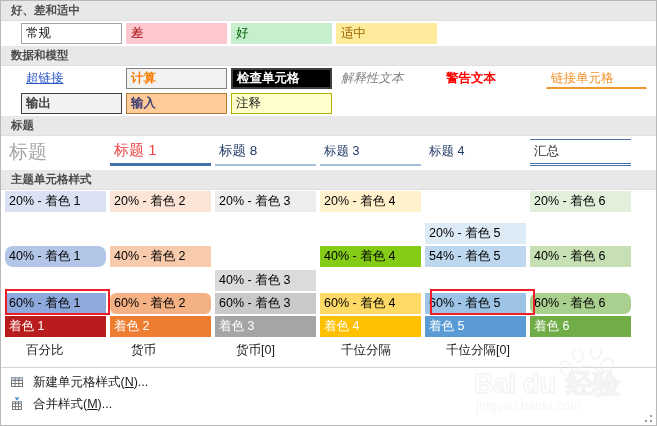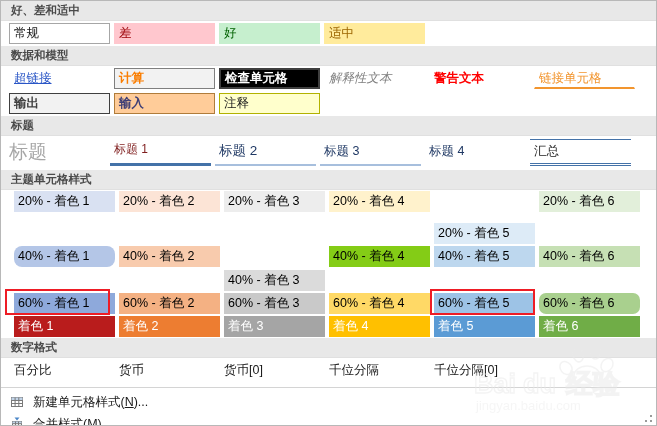--- a/index.html
+++ b/index.html
@@ -27,21 +27,21 @@
     font-weight:bold;
     padding:2px 0 2px 10px;
     line-height:15px;
     height:15px;
     border-bottom:1px solid #e0e0e0;
   }
 
   
   .row{
     display:flex;
-    padding:2px 4px 2px 8px;
+    padding:2px 4px 2px 20px;
     gap:4px;
     align-items:center;
   }
   .cellwrap{
     width:101px;
     flex:0 0 101px;
     box-sizing:border-box;
     position:relative;
   }
   .cell{
@@ -75,29 +75,29 @@
 
   
   .row-title{display:flex;padding:3px 4px 4px 4px;gap:4px;align-items:flex-end;}
   .tcell{
     box-sizing:border-box;
     padding:0 4px 1px 4px;
     white-space:nowrap;
     background:transparent;
   }
   .st-t0{font-size:19px;color:#a6a6a6;line-height:25px;height:27px;}
-  .st-t1{font-size:12px;color:#7f1d1d;line-height:21px;height:27px;border-bottom:3px solid #4472a8;font-weight:normal;}
+  .st-t1{font-size:15px;color:#ef4444;line-height:21px;height:27px;border-bottom:3px solid #4472a8;font-weight:normal;}
   .st-t2{font-size:13.5px;color:#1f3864;line-height:23px;height:27px;border-bottom:2px solid #a7bfdd;}
   .st-t3{font-size:12.5px;color:#1f3864;line-height:24px;height:27px;border-bottom:2px solid #a7bfdd;}
   .st-t4{font-size:12.5px;color:#1f3864;line-height:25px;height:27px;}
   .st-total{font-size:12.5px;color:#1a1a1a;line-height:22px;height:27px;
             border-top:1px solid #4472a8;border-bottom:3px double #4472a8;}
 
   
-  .arow{display:flex;padding:1px 13px;gap:4px;}
+  .arow{display:flex;padding:1px 4px;gap:4px;}
   .acell{
     width:101px;flex:0 0 101px;box-sizing:border-box;
     height:21px;line-height:21px;padding:0 4px;
     font-size:12.5px;white-space:nowrap;overflow:hidden;
   }
 
   
   .st-num{background:transparent;border:1px solid transparent;color:#1a1a1a;}
 
   
@@ -186,21 +186,21 @@
 
   <div class="sec-head">标题</div>
   <div class="row-title">
     <div class="cellwrap">
       <div class="tcell st-t0">标题</div>
     </div>
     <div class="cellwrap">
       <div class="tcell st-t1">标题 1</div>
     </div>
     <div class="cellwrap">
-      <div class="tcell st-t2">标题 2</div>
+      <div class="tcell st-t2">标题 8</div>
     </div>
     <div class="cellwrap">
       <div class="tcell st-t3">标题 3</div>
     </div>
     <div class="cellwrap">
       <div class="tcell st-t4">标题 4</div>
     </div>
     <div class="cellwrap">
       <div class="tcell st-total">汇总</div>
     </div>
@@ -214,42 +214,41 @@
         <div class="acell" style="background: rgb(237, 237, 237); color: rgb(0, 0, 0);">20% - 着色 3</div>
         <div class="acell" style="background: rgb(255, 242, 204); color: rgb(0, 0, 0);">20% - 着色 4</div>
         <div class="acell" style="background: rgb(221, 235, 247); color: rgb(0, 0, 0); margin-top: 32px;">20% - 着色 5</div>
         <div class="acell" style="background: rgb(226, 239, 218); color: rgb(0, 0, 0);">20% - 着色 6</div>
       </div>
       <div class="arow">
         <div class="acell" style="background: rgb(180, 198, 231); color: rgb(0, 0, 0); border-radius: 8px;">40% - 着色 1</div>
         <div class="acell" style="background: rgb(248, 203, 173); color: rgb(0, 0, 0);">40% - 着色 2</div>
         <div class="acell" style="background: rgb(219, 219, 219); color: rgb(0, 0, 0); margin-top: 24px;">40% - 着色 3</div>
         <div class="acell" style="background: #84cc16; color: rgb(0, 0, 0);">40% - 着色 4</div>
-        <div class="acell" style="background: rgb(189, 215, 238); color: rgb(0, 0, 0);">40% - 着色 5</div>
+        <div class="acell" style="background: rgb(189, 215, 238); color: rgb(0, 0, 0);">54% - 着色 5</div>
         <div class="acell" style="background: rgb(198, 224, 180); color: rgb(0, 0, 0);">40% - 着色 6</div>
       </div>
       <div class="arow">
         <div class="acell" style="background: rgb(142, 169, 219); color: rgb(0, 0, 0);">60% - 着色 1</div>
-        <div class="acell" style="background: rgb(244, 177, 131); color: rgb(0, 0, 0);">60% - 着色 2</div>
+        <div class="acell" style="background: rgb(244, 177, 131); color: rgb(0, 0, 0); border-radius: 6px;">60% - 着色 2</div>
         <div class="acell" style="background: rgb(201, 201, 201); color: rgb(0, 0, 0);">60% - 着色 3</div>
         <div class="acell" style="background: rgb(255, 217, 102); color: rgb(0, 0, 0);">60% - 着色 4</div>
         <div class="acell" style="background: rgb(157, 195, 230); color: rgb(0, 0, 0);">60% - 着色 5</div>
         <div class="acell" style="background: rgb(169, 208, 142); color: rgb(0, 0, 0); border-radius: 7px;">60% - 着色 6</div>
       </div>
       <div class="arow">
         <div class="acell" style="background: #b91c1c; color: rgb(255, 255, 255);">着色 1</div>
         <div class="acell" style="background: rgb(237, 125, 49); color: rgb(255, 255, 255);">着色 2</div>
         <div class="acell" style="background: rgb(165, 165, 165); color: rgb(255, 255, 255);">着色 3</div>
         <div class="acell" style="background: rgb(255, 192, 0); color: rgb(255, 255, 255);">着色 4</div>
         <div class="acell" style="background: rgb(91, 155, 213); color: rgb(255, 255, 255);">着色 5</div>
         <div class="acell" style="background: rgb(112, 173, 71); color: rgb(255, 255, 255);">着色 6</div>
       </div>
     </div>
 
-  <div class="sec-head">数字格式</div>
   <div class="row">
     <div class="cellwrap">
       <div class="cell st-num">百分比</div>
     </div>
     <div class="cellwrap">
       <div class="cell st-num">货币</div>
     </div>
     <div class="cellwrap">
       <div class="cell st-num">货币[0]</div>
     </div>

